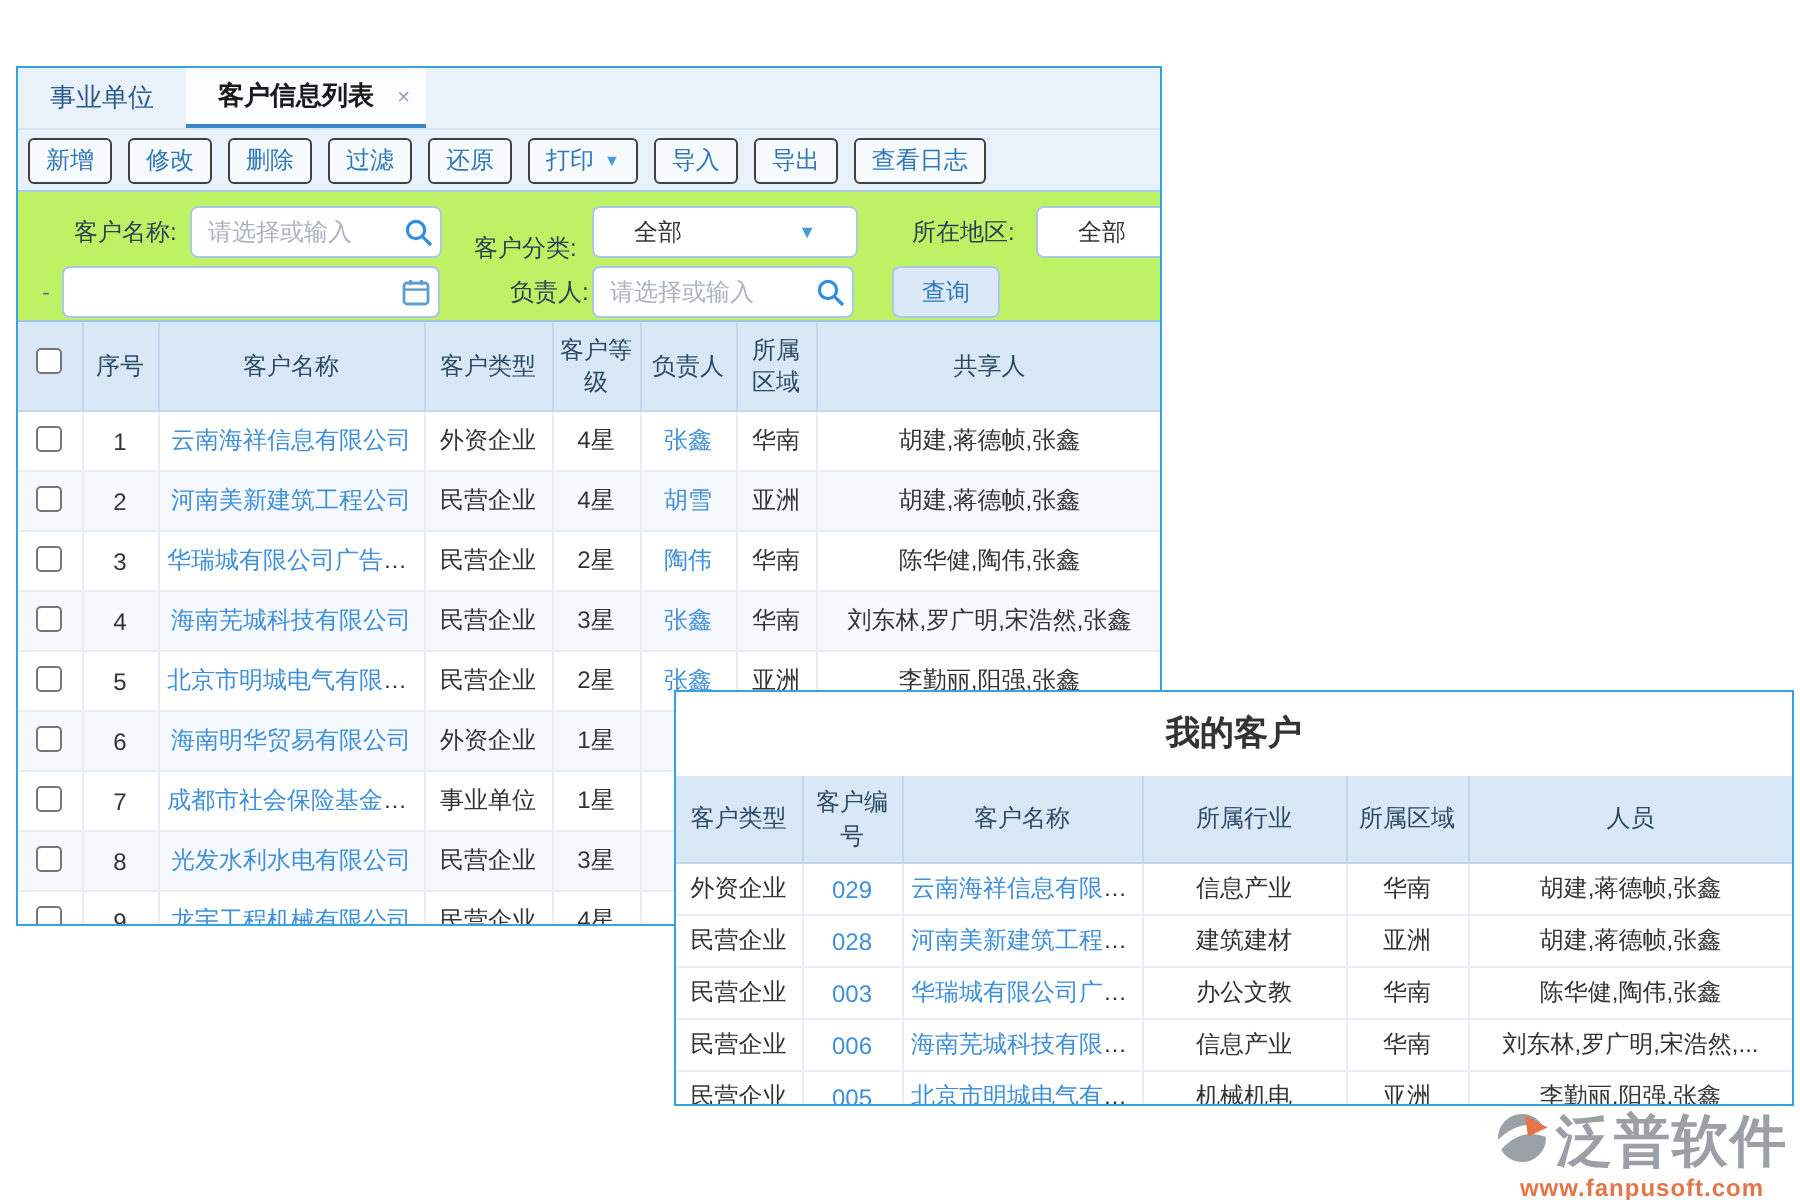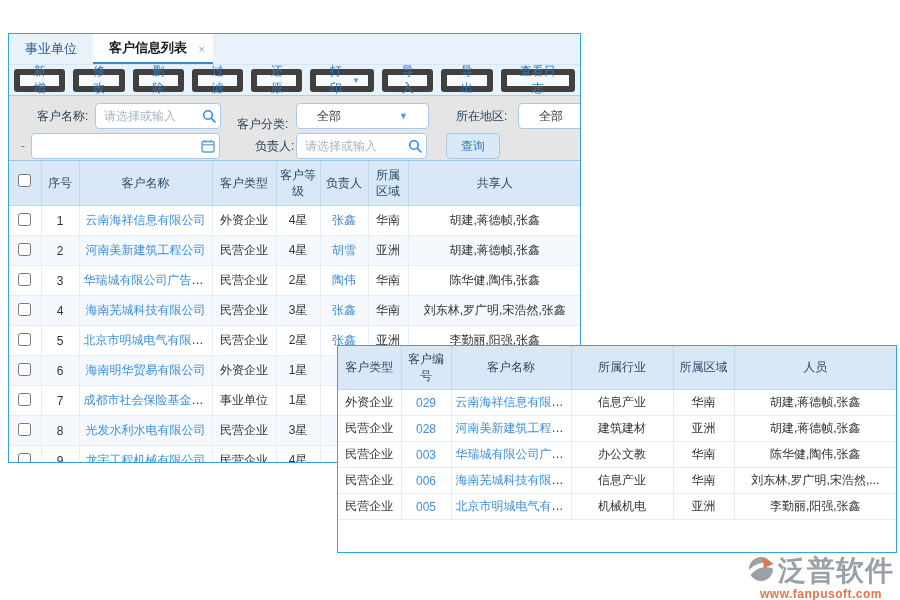--- a/index.html
+++ b/index.html
@@ -17,26 +17,26 @@
   .tab.active{
     background:#fbfdff;color:#1a1a1a;font-weight:bold;
     border-bottom:2px solid #3d87c9;position:relative;padding-right:26px;line-height:28px;
   }
   .tab-close{position:absolute;top:1px;right:8px;font-size:11px;color:#93a5b4;font-weight:normal;}
   .toolbar{
     height:31px;background:#e9f2fb;border-bottom:1px solid #a9cce9;
     display:flex;align-items:center;padding:0 5px;gap:8px;box-sizing:border-box;
   }
   .tbtn{
-    background:#f6fafd;border:6px solid #404040;border-radius:3px;color:#2f77b8;
+    background:#f6fafd;border:1px solid #404040;border-radius:3px;color:#2f77b8;
     font-size:12px;height:23px;padding:0 8px;font-family:inherit;display:flex;align-items:center;cursor:pointer;
   }
   .caret{font-size:8px;margin-left:5px;color:#4a9ade;}
   
-  .filters{height:65px;background:#e5e5e5;position:relative;border-bottom:1px solid #9cc6e8;box-sizing:border-box;font-size:12px;color:#2b3f55;}
+  .filters{height:65px;background:#bef264;position:relative;border-bottom:1px solid #9cc6e8;box-sizing:border-box;font-size:12px;color:#2b3f55;}
   .f-label{position:absolute;line-height:26px;}
   .lbl-name{left:28px;top:7px;} .lbl-cat{left:228px;top:15px;} .lbl-area{left:447px;top:7px;}
   .lbl-dash{left:12px;top:37px;color:#6a7a88;} .lbl-owner{left:246px;top:37px;}
   .f-field{position:absolute;height:26px;box-sizing:border-box;border:1px solid #a9c9e6;border-radius:4px;background:#fff;display:flex;align-items:center;}
   .f-field input{border:none;outline:none;background:transparent;flex:1;font-size:12px;color:#333;padding:0 2px 0 8px;font-family:inherit;min-width:0;}
   .f-field input::placeholder{color:#a9b4bf;}
   .f-icon{width:22px;display:flex;justify-content:center;align-items:center;cursor:pointer;}
   .fld-name{left:86px;top:7px;width:126px;}
   .fld-date{left:22px;top:37px;width:189px;}
   .fld-owner{left:287px;top:37px;width:131px;}
@@ -293,20 +293,21 @@
           <td>4星</td>
           <td><span class="link"></span></td>
           <td></td>
           <td class="al"></td>
         </tr>
     </tbody>
   </table>
 </div>
 
 <div class="panel-my">
+  <div class="my-title">我的客户</div>
   <table class="grid grid-my">
     <colgroup>
       <col style="width:63px">
         <col style="width:50px">
         <col style="width:120px">
       <col style="width:102px">
         <col style="width:61px">
         <col style="width:162px">
     </colgroup>
     <thead>

